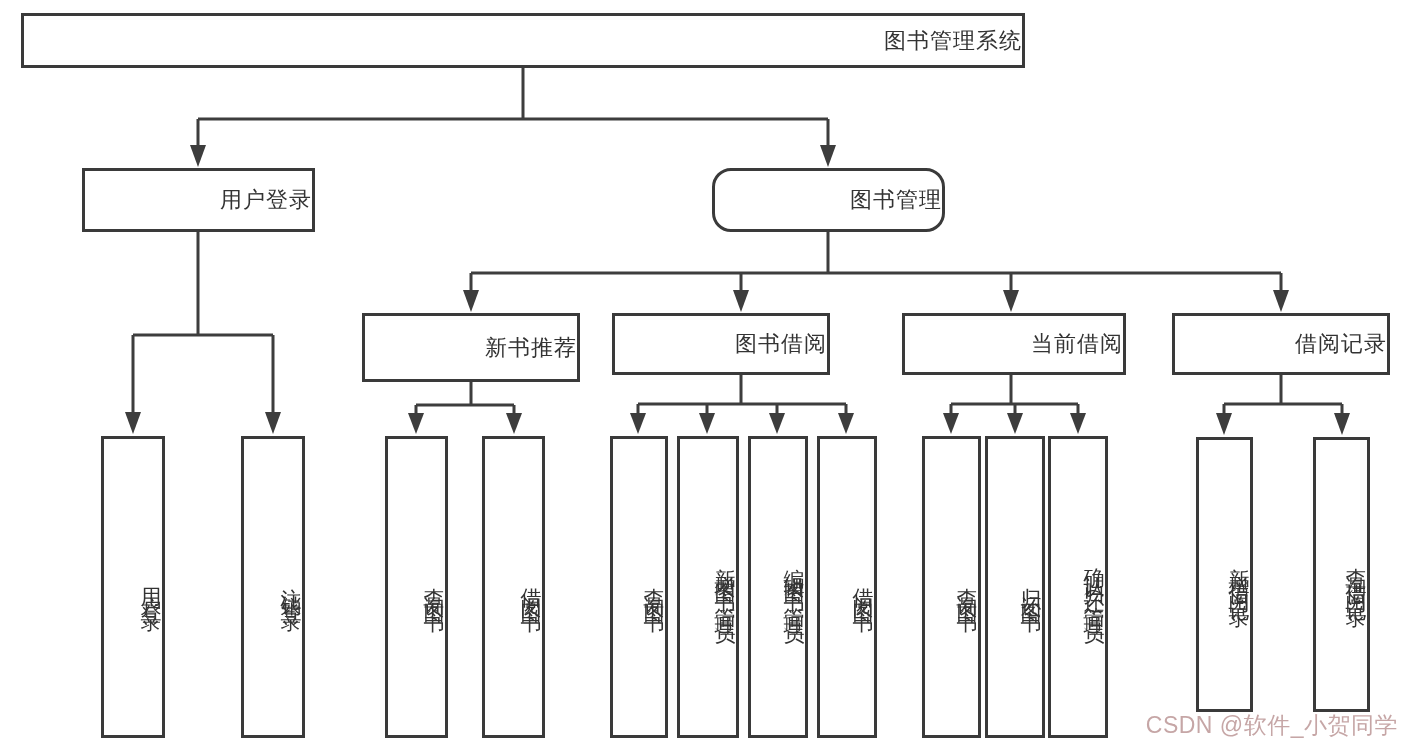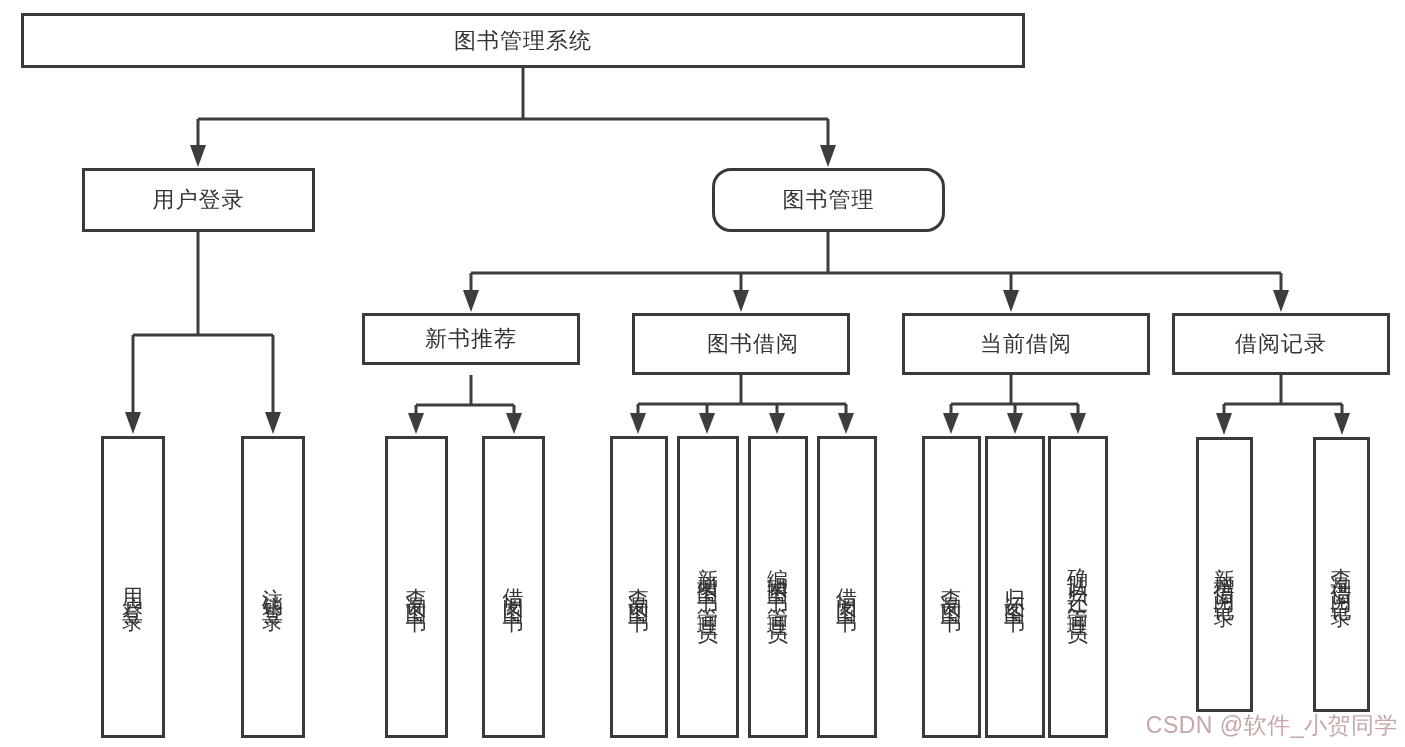--- a/index.html
+++ b/index.html
@@ -30,21 +30,21 @@
     fill: #3d3d3d;
     stroke: none;
   }
   .node {
     position: absolute;
     box-sizing: border-box;
     border: 3px solid #3a3a3a;
     background: #ffffff;
     display: flex;
     align-items: center;
-    justify-content: center;
+    justify-content: flex-end;
     color: #333333;
     z-index: 2;
   }
   .node.h { font-size: 22px; letter-spacing: 1px; }
   .node.v { font-size: 21px; }
   .node.v .vtext {
     writing-mode: vertical-rl;
     text-orientation: mixed;
     letter-spacing: 8px;
     line-height: 1;
@@ -121,27 +121,27 @@
     <span>图书管理系统</span>
   </div>
 
   <div class="node h" style="left:82px; top:168px; width:233px; height:64px;">
     <span>用户登录</span>
   </div>
   <div class="node h" style="left:712px; top:168px; width:233px; height:64px;border-radius:19px;">
     <span>图书管理</span>
   </div>
 
-  <div class="node h" style="left:362px; top:313px; width:218px; height:52px;">
+  <div class="node h" style="left:362px; top:313px; width:218px; height:69px;">
     <span>新书推荐</span>
   </div>
-  <div class="node h" style="left:632px; top:313px; width:218px; height:62px;padding-left:24px;">
+  <div class="node h" style="left:612px; top:313px; width:218px; height:62px;padding-left:24px;">
     <span>图书借阅</span>
   </div>
-  <div class="node h" style="left:902px; top:313px; width:248px; height:62px;">
+  <div class="node h" style="left:902px; top:313px; width:224px; height:62px;">
     <span>当前借阅</span>
   </div>
   <div class="node h" style="left:1172px; top:313px; width:218px; height:62px;">
     <span>借阅记录</span>
   </div>
 
   <div class="node v" style="left:101px; top:436px; width:64px; height:302px;">
     <span class="vtext">用户登录</span>
   </div>
   <div class="node v" style="left:241px; top:436px; width:64px; height:302px;">

